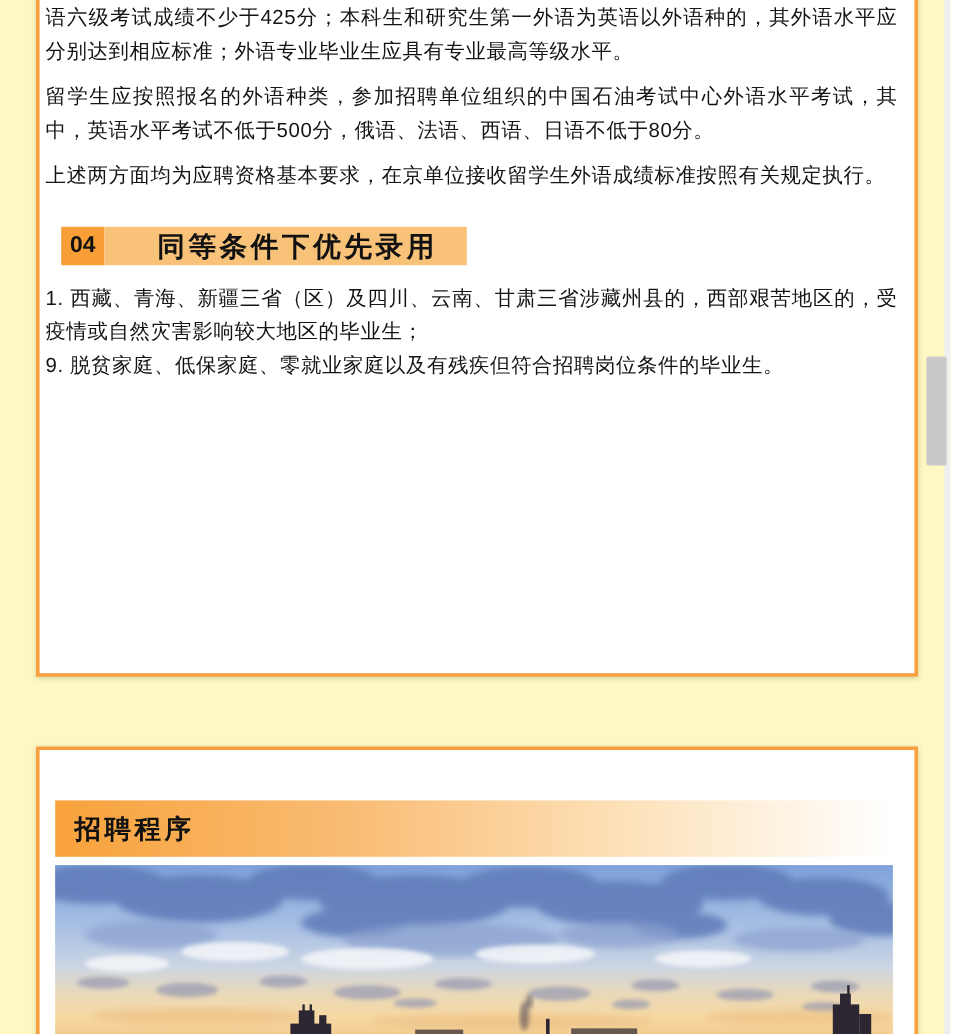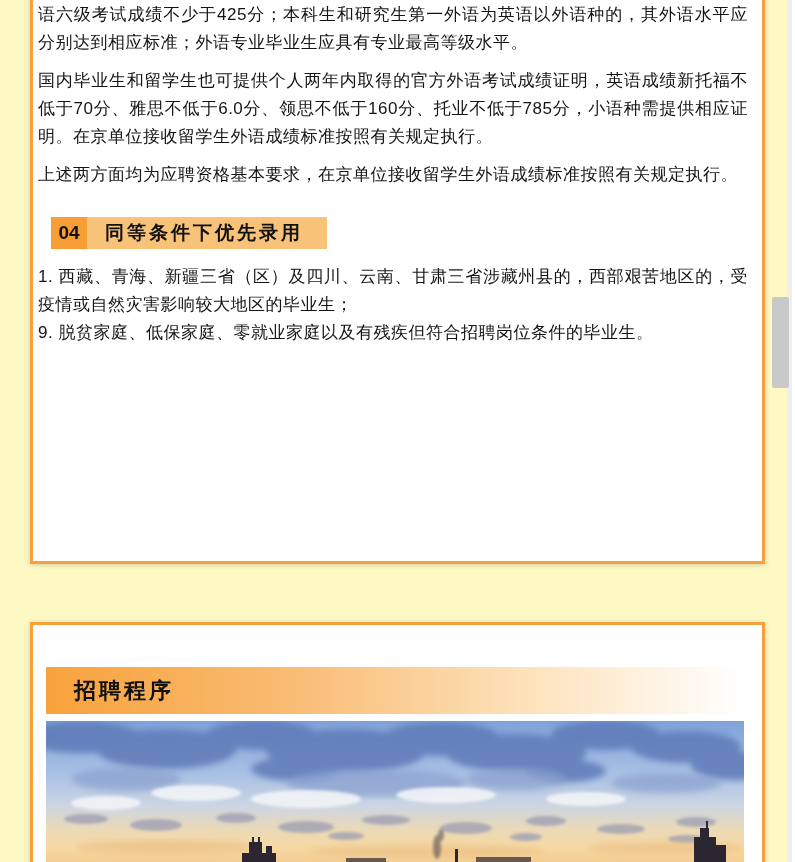--- a/index.html
+++ b/index.html
@@ -24,26 +24,26 @@
 
   .sec-head {
     display:flex; align-items:stretch; height:32px; width:-moz-fit-content; width:fit-content;
     margin:28px 0 14px 13px;
   }
   .sec-num {
     width:36px; display:flex; align-items:center; justify-content:center;
     font-size:19px; font-weight:bold; color:#111111;
   }
   .sec-title {
-    display:flex; align-items:center; padding:0 24px 0 18px;
-    font-size:19px; font-weight:bold; letter-spacing:3px; color:#111111;
+    display:flex; align-items:center; padding:0 24px 0 44px;
+    font-size:23px; font-weight:bold; letter-spacing:3px; color:#111111;
   }
 
   .proc-head {
-    height:47px; line-height:47px; padding-left:28px; box-sizing:border-box;
+    height:47px; line-height:47px; padding-left:16px; box-sizing:border-box;
     font-size:22px; font-weight:bold; letter-spacing:3px; color:#111111;
     background:linear-gradient(90deg,#f8a23b 0%,#f9bc74 35%,#fde3bd 70%,#ffffff 100%);
   }
   .photo {
     margin-top:7px; width:698px; height:141px; overflow:hidden; position:relative;
     background:linear-gradient(180deg,#7ea2d9 0%,#a9c1e4 38%,#ccd5e3 60%,#ead9b9 76%,#f7d9a3 90%,#f2cd92 100%);
   }
   .photo svg { display:block; }
 
   .scroll-track {
@@ -55,21 +55,21 @@
     background:#c9c9c9; border-radius:2px;
   }
 </style>
 </head>
 <body>
 
 <div class="viewport">
 
   <div class="card card-requirements body-text">
     <p>语六级考试成绩不少于425分；本科生和研究生第一外语为英语以外语种的，其外语水平应分别达到相应标准；外语专业毕业生应具有专业最高等级水平。</p>
-    <p>国内毕业生和留学生也可提供个人两年内取得的官方外语考试成绩证明，英语成绩新托福不低于70分、雅思不低于6.0分、领思不低于160分、托业不低于785分，小语种需提供相应证明。在京单位接收留学生外语成绩标准按照有关规定执行。</p>
+    <p>留学生应按照报名的外语种类，参加招聘单位组织的中国石油考试中心外语水平考试，其中，英语水平考试不低于500分，俄语、法语、西语、日语不低于80分。</p>
     <p>上述两方面均为应聘资格基本要求，在京单位接收留学生外语成绩标准按照有关规定执行。</p>
 
     <div class="sec-head">
       <div class="sec-num" style="background:#f79f36">04</div>
       <div class="sec-title" style="background:#f8c279">同等条件下优先录用</div>
     </div>
 
     <div class="list-block">
       <p>1. 西藏、青海、新疆三省（区）及四川、云南、甘肃三省涉藏州县的，西部艰苦地区的，受疫情或自然灾害影响较大地区的毕业生；</p>
       <p>9. 脱贫家庭、低保家庭、零就业家庭以及有残疾但符合招聘岗位条件的毕业生。</p>

